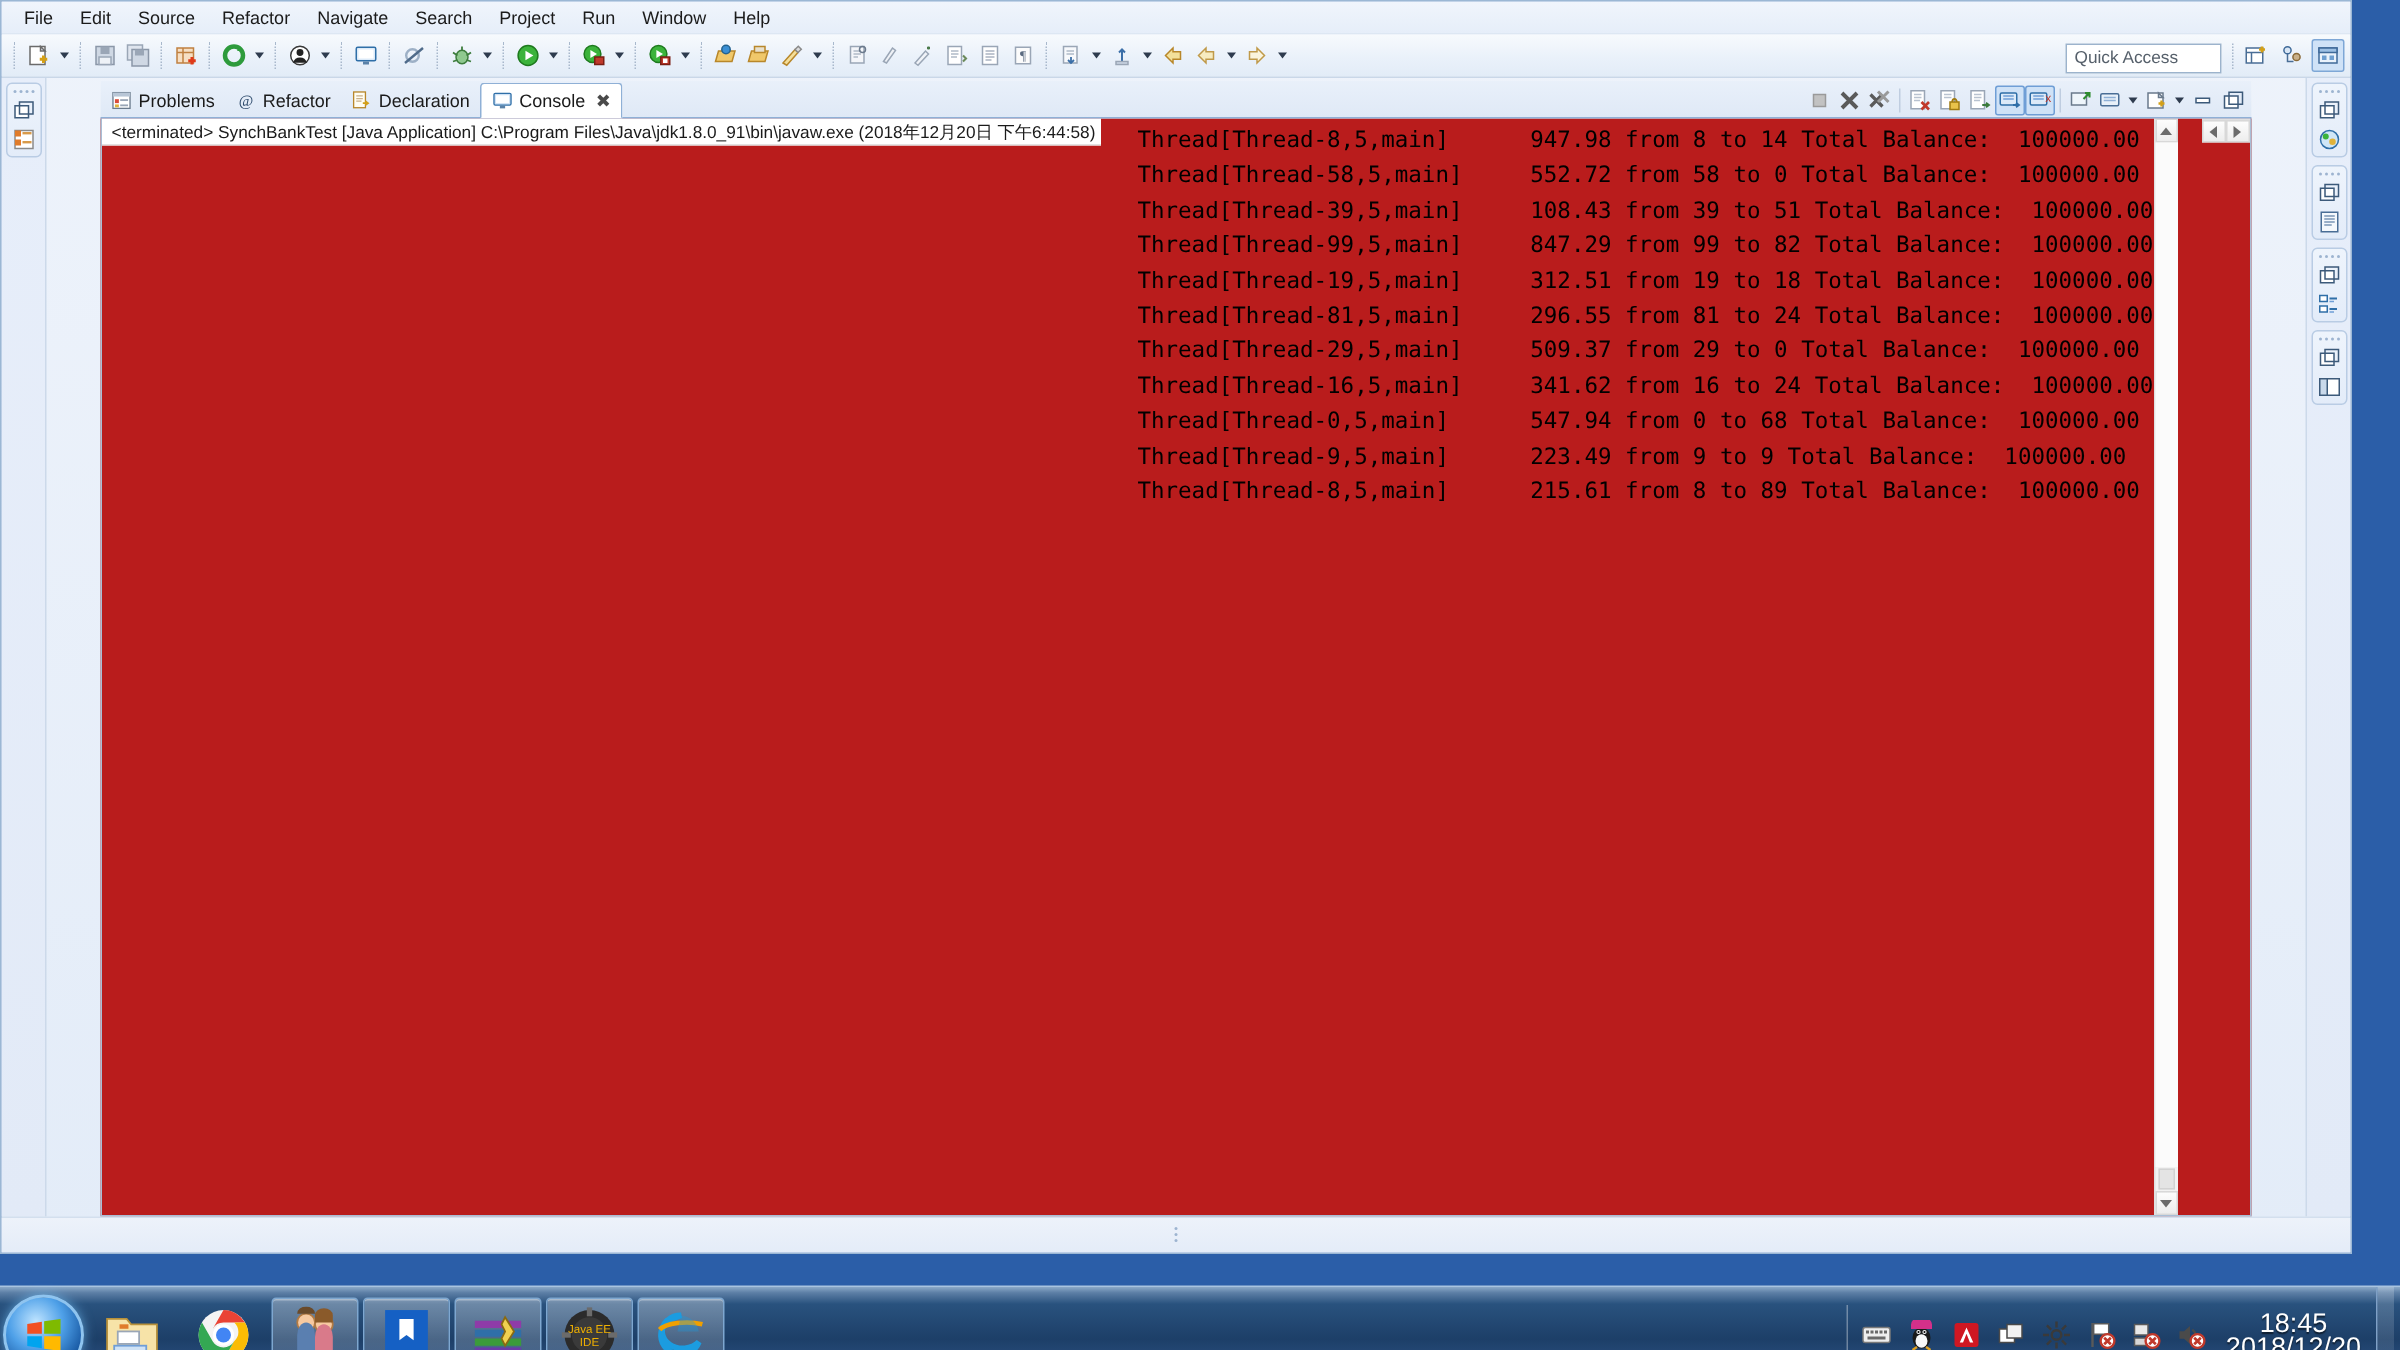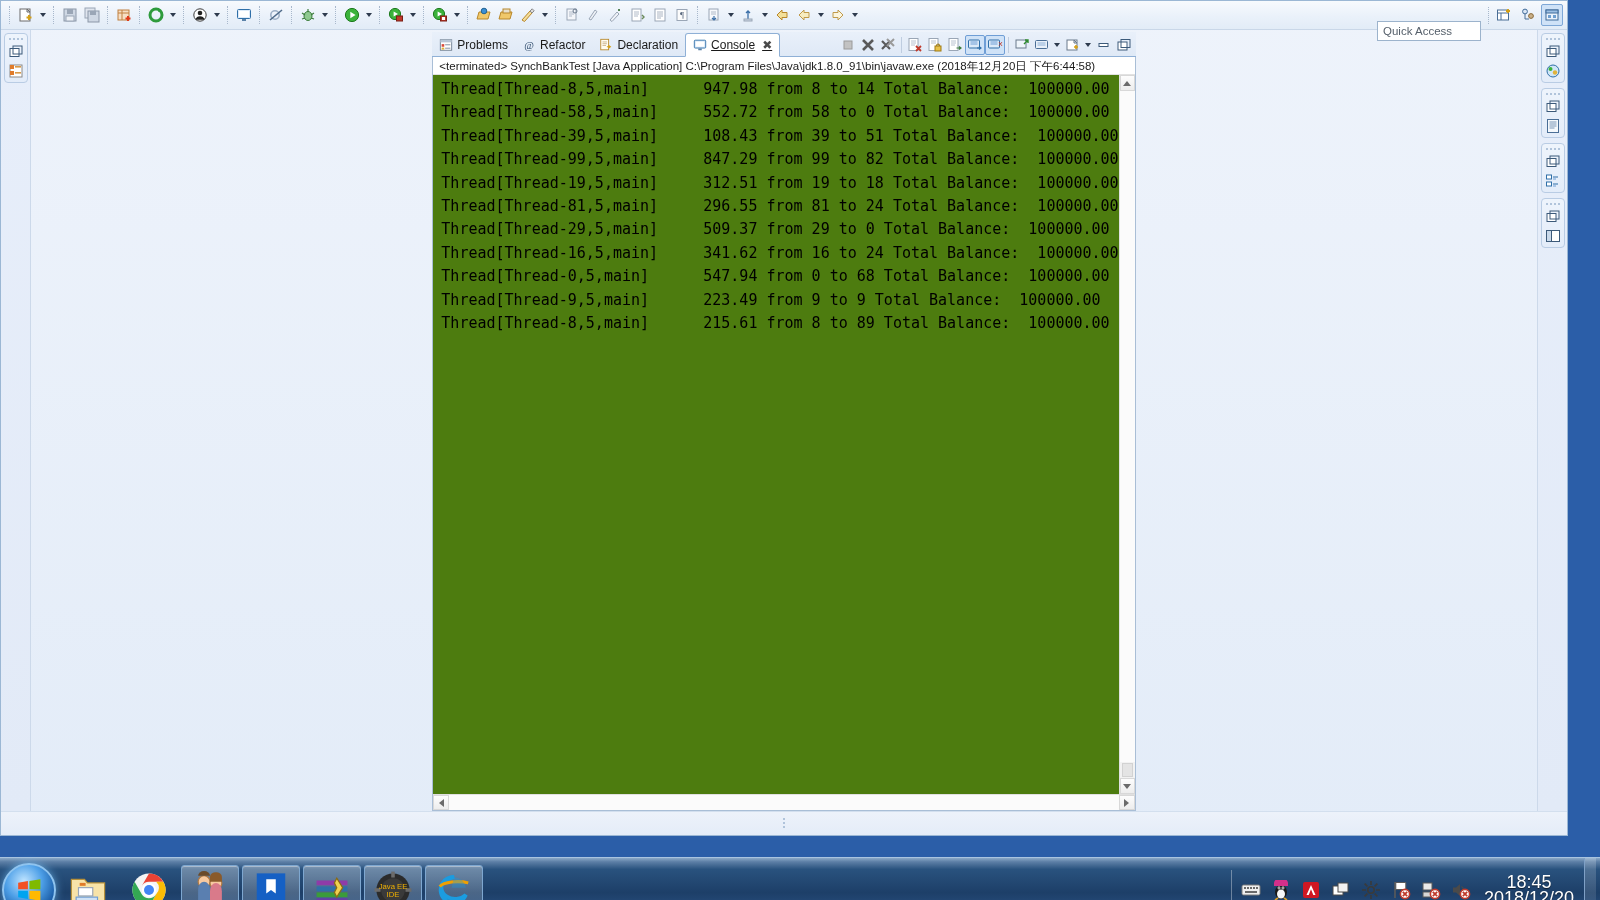--- a/index.html
+++ b/index.html
@@ -90,21 +90,21 @@
     width: 12px; height: 22px; display:flex; align-items:center; justify-content:center;
   }
   .tb-arrow::after{
     content:""; border-left:3.5px solid transparent; border-right:3.5px solid transparent;
     border-top:4px solid #2e3b4e;
   }
   .ic { width:16px; height:16px; display:block; }
 
   
   #quick-access {
-    position: absolute; right: 86px; top: 20px;
+    position: absolute; right: 86px; top: 6px;
     width: 104px; height: 20px;
     background: #fff; border: 1px solid #9cb3cc;
     font-size: 11.5px; color: #56606b; padding: 2px 5px; line-height:15px;
   }
   #qa-sep { position:absolute; right:78px; top:6px; height:17px; border-left:1px dotted #a8b8cc;}
   #perspbar { position: absolute; right: 4px; top: 3px; display: flex; align-items: center; gap:2px;}
   .persp-btn { width:22px;height:22px;display:flex;align-items:center;justify-content:center;}
   .persp-btn.active { background:#cfe2f7; border:1px solid #7ea7d6; border-radius:2px;}
 
   
@@ -148,37 +148,36 @@
   }
   .vtab {
     height: 23px; display: flex; align-items: center; gap: 4px;
     padding: 0 7px; font-size: 12px; color: #1a1a1a; white-space: nowrap;
   }
   .vtab.active {
     background: #ffffff;
     border: 1px solid #8fb0d6; border-bottom: 1px solid #ffffff;
     border-radius: 3px 3px 0 0; height: 24px; margin-bottom: -1px;
     font-weight: normal;
-    text-decoration: underline;
   }
   .tab-ic { width:14px;height:14px;display:block;flex:none;}
   .tab-close { font-size: 12px; color:#4a4a4a; margin-left:3px; font-family:"Liberation Sans",sans-serif;}
 
   
   #viewtb { position:absolute; right:2px; bottom:1px; display:flex; align-items:center; }
   .vtb-btn { width:20px;height:20px;display:flex;align-items:center;justify-content:center;}
   .vtb-btn.pressed { background:#cfe2f7; border:1px solid #6f9ed6; border-radius:2px;}
   .vtb-sep { height:16px; border-left:1px solid #bfcde0; margin:0 3px;}
   .vtb-arrow { width:11px;height:20px;display:flex;align-items:center;justify-content:center;}
   .vtb-arrow::after{content:"";border-left:3.5px solid transparent;border-right:3.5px solid transparent;border-top:4px solid #2e3b4e;}
 
   
   #consolewrap {
-    flex: 1; min-height: 0; display: flex; flex-direction: column;
-    border: 1px solid #a9bed6; border-top:none; background: #4d7c0f;
+    flex: 1; min-height: 0; display: flex; flex-direction: row;
+    border: 1px solid #a9bed6; border-top:none; background: #b91c1c; gap: 16px;
   }
   #console-header {
     height: 18px; font-size: 11.5px; color:#1a1a1a;
     padding: 2px 4px 0 6px; white-space: nowrap; background:#fff;
     border-bottom: 1px solid #e2e2e2;
   }
   #console-main { flex:1; min-height:0; display:flex; }
   #console-text {
     flex: 1; min-width: 0; overflow: hidden;
     font-family: "DejaVu Sans Mono", monospace;
@@ -257,20 +256,32 @@
   #showdesktop { width: 12px; height: 100%; border-left:1px solid #7fa0c6;
     background: linear-gradient(to bottom, rgba(255,255,255,.2), rgba(255,255,255,.05));}
   #tray-divider { height: 40px; border-left: 1px solid rgba(255,255,255,.35); margin:0 4px;}
 </style>
 </head>
 <body>
 
 <div id="window">
 
 
+  <div id="menubar">
+    <div class="menu-item">File</div>
+    <div class="menu-item">Edit</div>
+    <div class="menu-item">Source</div>
+    <div class="menu-item">Refactor</div>
+    <div class="menu-item">Navigate</div>
+    <div class="menu-item">Search</div>
+    <div class="menu-item">Project</div>
+    <div class="menu-item">Run</div>
+    <div class="menu-item">Window</div>
+    <div class="menu-item">Help</div>
+  </div>
 
   <div id="toolbar">
     <div class="tb-sep"></div>
 
     <div class="tb-btn">
       <svg class="ic" viewBox="0 0 16 16">
         <rect x="2" y="2" width="10" height="12" fill="#fff" stroke="#6b6b6b"></rect>
         <path d="M9 2 L12 5 L9 5 Z" fill="#dfe8f5" stroke="#6b6b6b"></path>
         <path d="M11 8 l0 5 M8.5 10.5 l5 0" stroke="#d4a017" stroke-width="2"></path>
       </svg>

